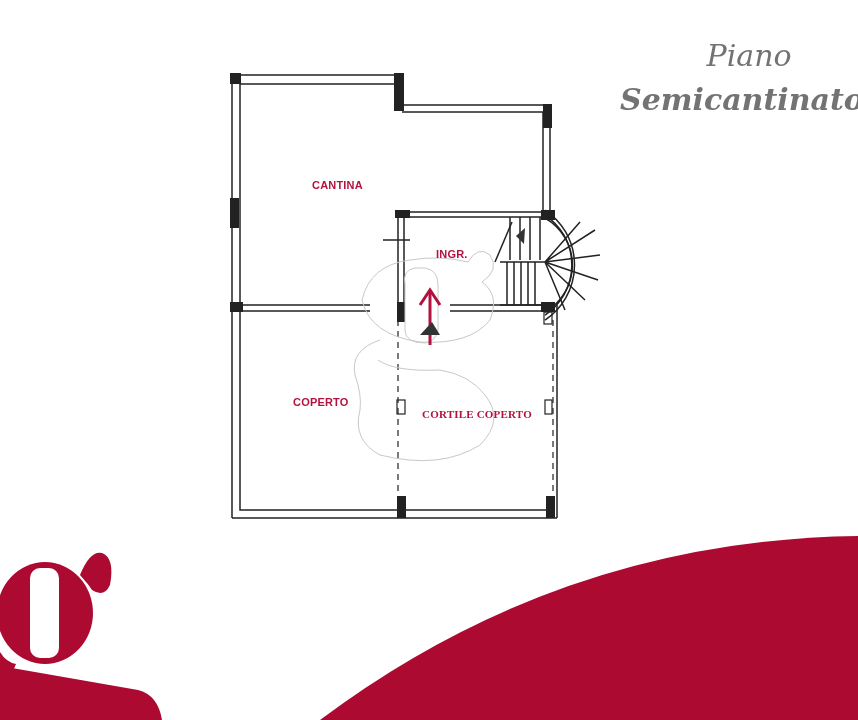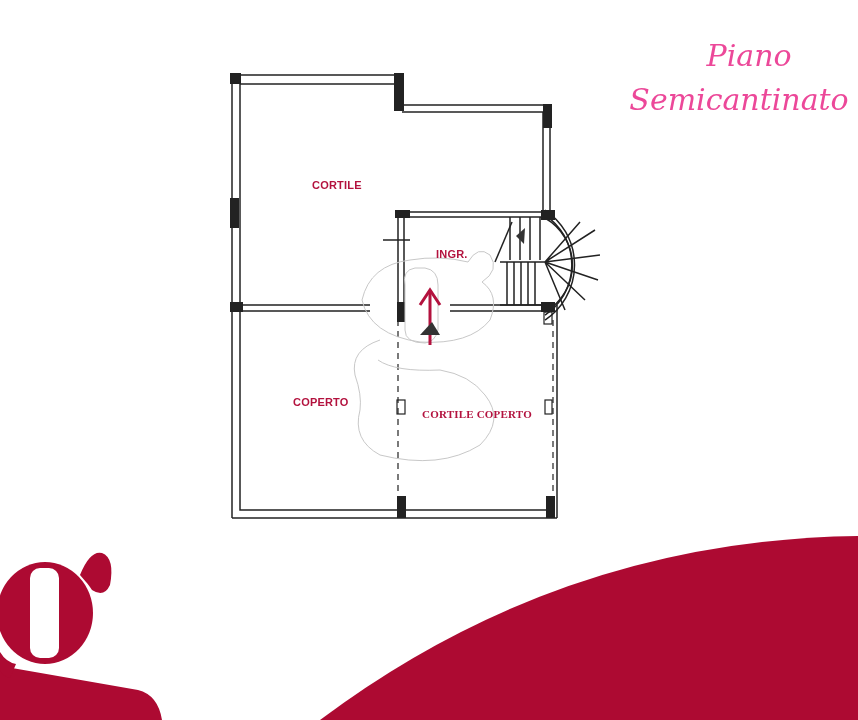--- a/index.html
+++ b/index.html
@@ -1,19 +1,19 @@
 <!DOCTYPE html>
 <html><head>
 <meta charset="utf-8">
 <style>
   html, body { margin: 0; padding: 0; background: #ffffff; }
   body { width: 858px; height: 720px; position: relative; overflow: hidden; font-family: "Liberation Sans", sans-serif; }
-  .title { position: absolute; right: 2px; color: #ec4899; font-family: "DejaVu Serif", serif; font-style: italic; text-align: center; }
+  .title { position: absolute; right: 2px; color: #737373; font-family: "DejaVu Serif", serif; font-style: italic; text-align: center; }
   .title-1 { top: 38px; left: 640px; width: 218px; font-size: 30px; }
-  .title-2 { top: 82px; left: 620px; width: 238px; font-size: 30px; }
+  .title-2 { top: 82px; left: 620px; width: 238px; font-size: 30px; font-weight: bold; }
   .plan { position: absolute; left: 0; top: 0; }
   .room-label { position: absolute; color: #b3123e; font-weight: bold; font-size: 11px; font-family: "Liberation Sans", sans-serif; letter-spacing: 0.2px; }
   .bg-shape { position: absolute; left: 0; top: 0; }
 </style>
 </head>
 <body>
 
 <svg class="bg-shape" width="858" height="720">
   <path d="M 320 720 Q 560 540 858 536 L 858 720 Z" fill="#ad0a32"></path>
 </svg>
@@ -103,16 +103,16 @@
 
   <g>
     <line x1="430" y1="345" x2="430" y2="292" stroke="#b3123e" stroke-width="3"></line>
     <path d="M 420 305 L 430 290 L 440 305" stroke="#b3123e" stroke-width="3" fill="none"></path>
   </g>
 
   <path d="M 420 335 L 432 322 L 440 335 Z" fill="#333"></path>
   <path d="M 525 228 L 516 236 L 524 244 Z" fill="#333"></path>
 </svg>
 
-<div class="room-label" style="left:312px; top:179px;">CORTILE</div>
+<div class="room-label" style="left:312px; top:179px;">CANTINA</div>
 <div class="room-label" style="left:424px; top:248px;padding-left:12px;">INGR.</div>
 <div class="room-label" style="left:293px; top:396px;">COPERTO</div>
 <div class="room-label" style="left:422px; top:408px;font-family:Liberation Serif, serif;">CORTILE COPERTO</div>
 
 </body></html>

